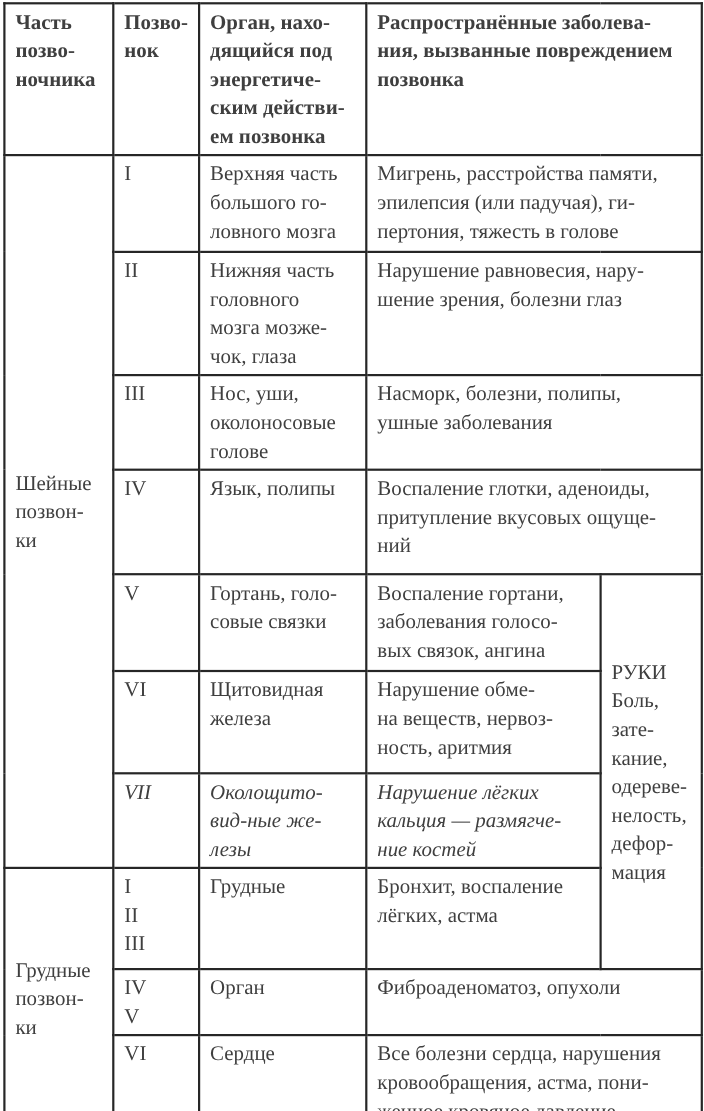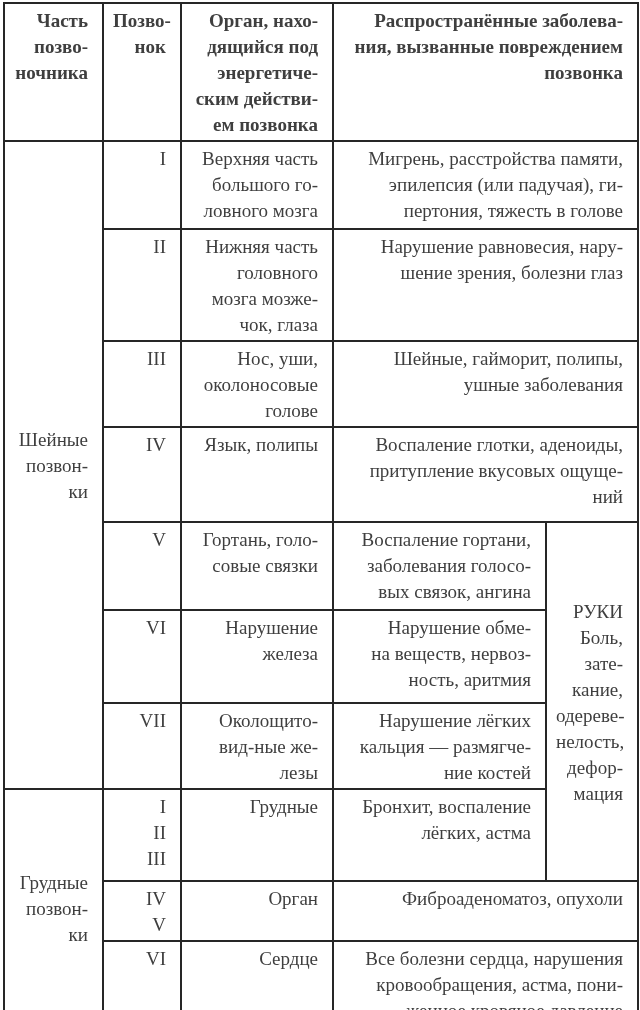--- a/index.html
+++ b/index.html
@@ -23,37 +23,37 @@
     border-bottom-width: 4px;
   }
   col.c1 { width: 99px; }
   col.c2 { width: 78px; }
   col.c3 { width: 152px; }
   col.c4 { width: 213px; }
   col.c5 { width: 92px; }
   th, td {
     border: 2px solid #262626;
     vertical-align: top;
-    text-align: right;
-    padding: 4px 14px 2px 9px;
+    text-align: left;
+    padding: 4px 4px 2px 9px;
     font-size: 19px;
     line-height: 26px;
     white-space: pre-line;
     font-weight: normal;
     overflow: hidden;
   }
   thead th { font-weight: bold; }
   thead tr       { height: 134px; }
   tbody tr:nth-child(1)  { height: 88px; }
   tbody tr:nth-child(2)  { height: 105px; }
   tbody tr:nth-child(3)  { height: 82px; }
   tbody tr:nth-child(4)  { height: 95px; }
   tbody tr:nth-child(5)  { height: 88px; }
   tbody tr:nth-child(6)  { height: 93px; }
-  tbody tr:nth-child(7)  { height: 85px; }
+  tbody tr:nth-child(7)  { height: 85px; font-style: italic; }
   tbody tr:nth-child(8)  { height: 92px; }
   tbody tr:nth-child(9)  { height: 60px; }
   tbody tr:nth-child(10) { height: 80px; }
   td.section-label { vertical-align: middle; }
   td.arm-note      { vertical-align: middle; }
 </style>
 </head>
 <body>
 
 <table class="spine">
@@ -101,21 +101,21 @@
 мозга мозже-
 чок, глаза</td>
       <td colspan="2">Нарушение равновесия, нару-
 шение зрения, болезни глаз</td>
     </tr>
     <tr>
       <td>III</td>
       <td>Нос, уши,
 околоносовые
 голове</td>
-      <td colspan="2">Шейные, гайморит, полипы,
+      <td colspan="2">Насморк, болезни, полипы,
 ушные заболевания</td>
     </tr>
     <tr>
       <td>IV</td>
       <td>Язык, полипы</td>
       <td colspan="2">Воспаление глотки, аденоиды,
 притупление вкусовых ощуще-
 ний</td>
     </tr>
     <tr>
@@ -129,21 +129,21 @@
 Боль,
 зате-
 кание,
 одереве-
 нелость,
 дефор-
 мация</td>
     </tr>
     <tr>
       <td>VI</td>
-      <td>Нарушение
+      <td>Щитовидная
 железа</td>
       <td>Нарушение обме-
 на веществ, нервоз-
 ность, аритмия</td>
     </tr>
     <tr>
       <td>VII</td>
       <td>Околощито-
 вид-ные же-
 лезы</td>

